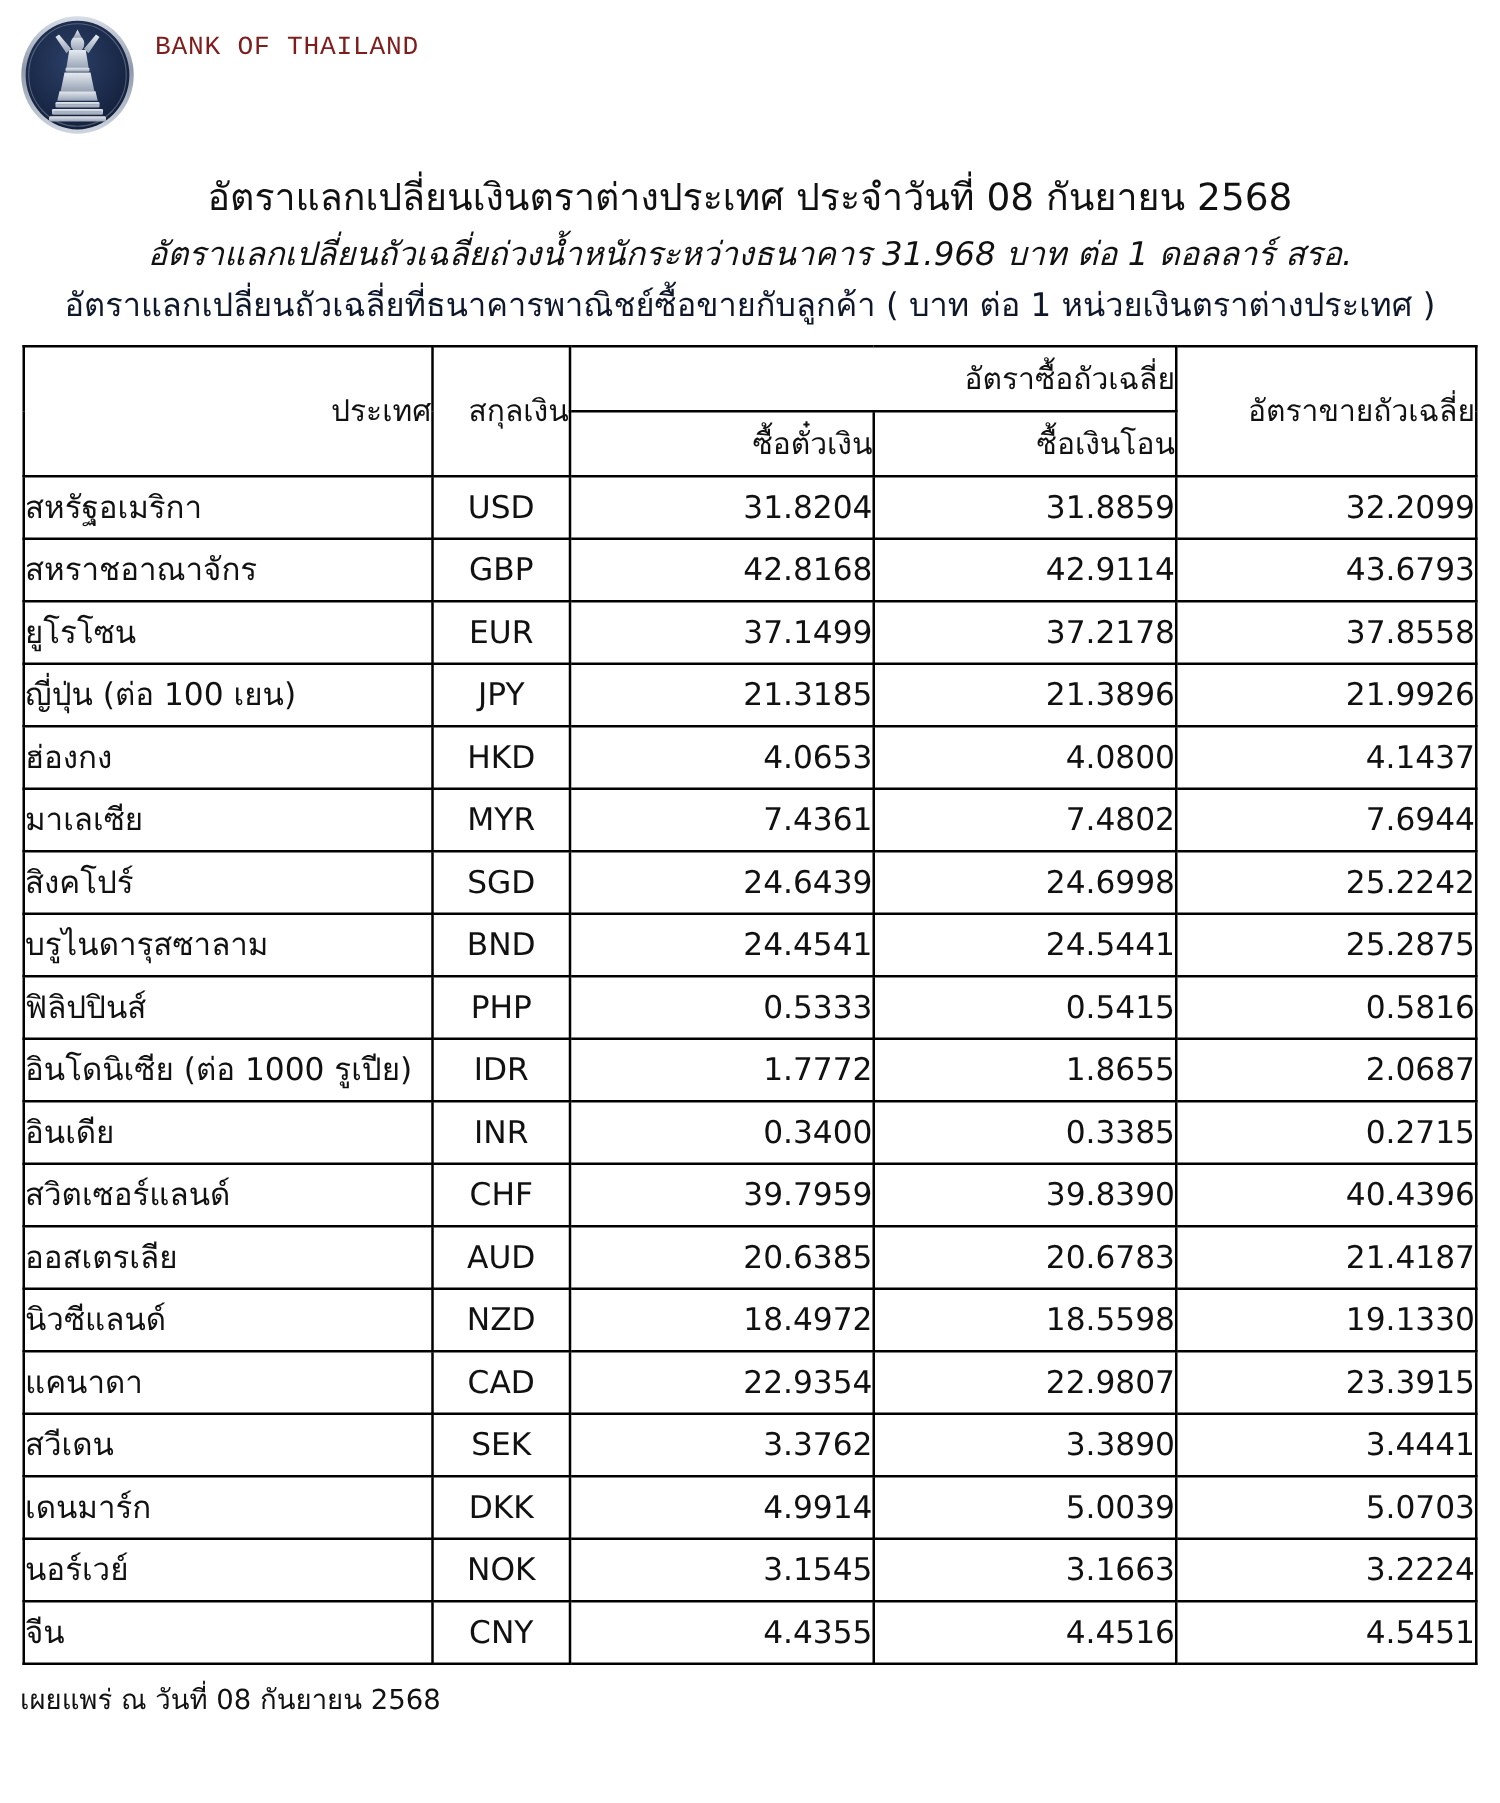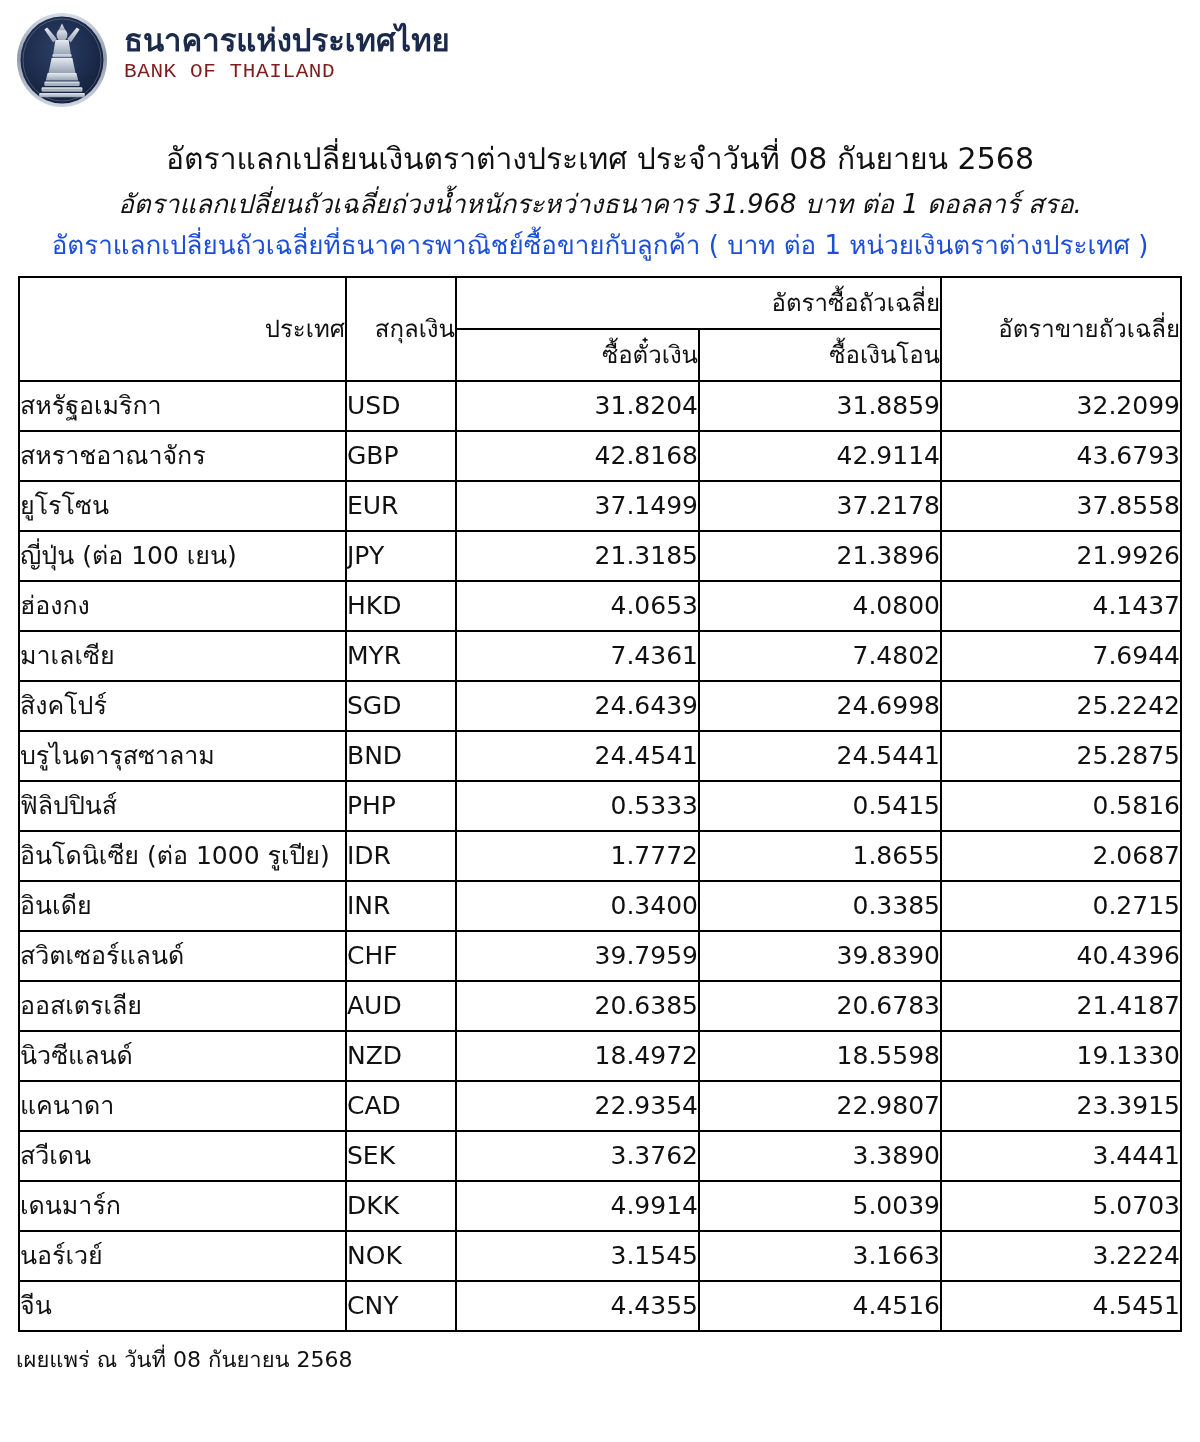--- a/index.html
+++ b/index.html
@@ -73,21 +73,21 @@
   .title-sub {
     font-size: 26px;
     color: #111111;
     line-height: 1.1;
     margin-top: 14px;
     white-space: nowrap;
     font-style: italic;
   }
   .title-sub2 {
     font-size: 26px;
-    color: #1d4ed8;
+    color: #0f172a;
     line-height: 1.1;
     margin-top: 13px;
     white-space: nowrap;
   }
 
   
   .table-wrap {
     margin: 16px 20px 0 18px;
   }
   table.fx {
@@ -124,20 +124,21 @@
     height: 48px;
     vertical-align: middle;
     font-size: 25px;
     line-height: 1.1;
   }
   td.country {
     text-align: left;
     padding-left: 12px;
   }
   td.currency {
+    text-align: center;
   }
   td.num {
     text-align: right;
     padding-right: 14px;
     border-radius: 20px;
   }
 
   
   .footer {
     margin: 10px 0 0 16px;
@@ -200,21 +201,20 @@
       </g>
 
       <g stroke="#8d98aa" stroke-width="0.8" opacity="0.75">
         <line x1="31" y1="73.8" x2="65" y2="73.8"></line>
         <line x1="29" y1="79.5" x2="67" y2="79.5"></line>
       </g>
     </svg>
   </div>
 
   <div class="brand">
-    <div class="brand-th">ธนาคารแห่งประเทศไทย</div>
     <div class="brand-en">BANK OF THAILAND</div>
   </div>
 </div>
 
 <div class="titles">
   <div class="title-main">อัตราแลกเปลี่ยนเงินตราต่างประเทศ ประจำวันที่ 08 กันยายน 2568</div>
   <div class="title-sub">อัตราแลกเปลี่ยนถัวเฉลี่ยถ่วงน้ำหนักระหว่างธนาคาร 31.968 บาท ต่อ 1 ดอลลาร์ สรอ.</div>
   <div class="title-sub2">อัตราแลกเปลี่ยนถัวเฉลี่ยที่ธนาคารพาณิชย์ซื้อขายกับลูกค้า ( บาท ต่อ 1 หน่วยเงินตราต่างประเทศ )</div>
 </div>
 

